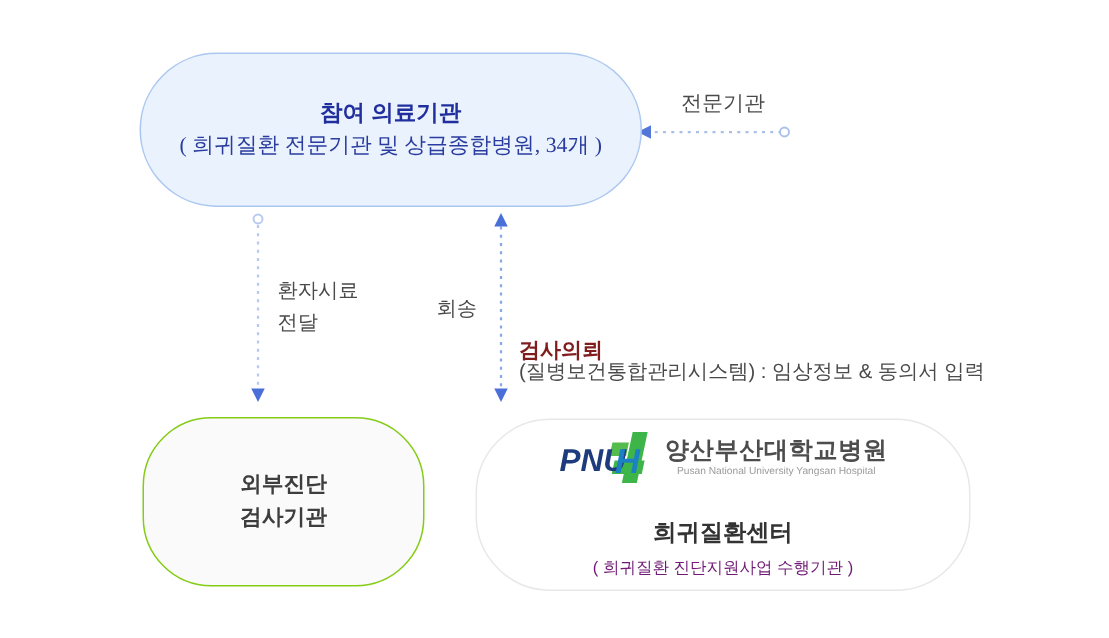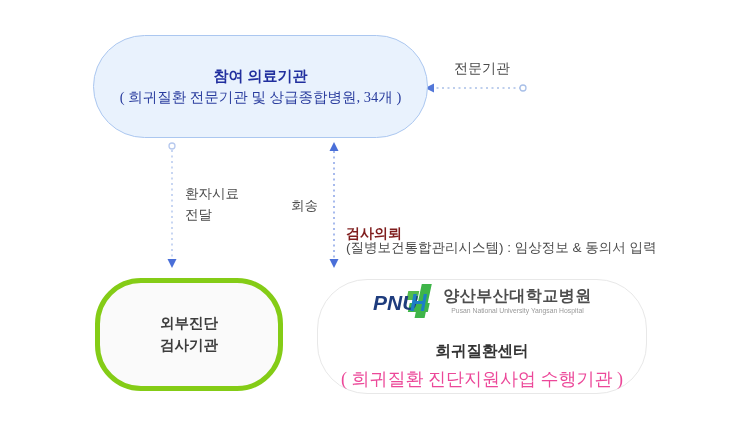--- a/index.html
+++ b/index.html
@@ -6,42 +6,42 @@
   .canvas {
     position:relative; width:702px; height:425px; background:#ffffff;
     font-family:"Liberation Sans","DejaVu Sans",sans-serif; overflow:hidden;
   }
   .node {
     position:absolute; box-sizing:border-box;
     display:flex; flex-direction:column; align-items:center; justify-content:center;
     text-align:center;
   }
   .node.blue { background:#e9f2fd; border:1.5px solid #abc7f0; }
-  .node.gray { background:#fafafa; border:5px solid #84cc16; }
+  .node.gray { background:#fafafa; border:1px solid #84cc16; }
   .node.white { background:#ffffff; border:1px solid #e8e8e8; }
 
   .n-participating { left:93px; top:35px; width:335px; height:103px; border-radius:52px; }
   .n-patient       { left:530px; top:40px; width:120px; height:93px; border-radius:38px; }
   .n-extlab        { left:95px; top:278px; width:188px; height:113px; border-radius:46px; }
   .n-center        { left:317px; top:279px; width:330px; height:115px; border-radius:50px; }
 
   .navy-title   { color:#212f9e; font-weight:bold; font-size:15px; line-height:1.45; }
   .navy-sub     { color:#2a3d9e; font-size:14.5px; line-height:1.45;font-family:Liberation Serif, serif; }
   .gray-label   { position:absolute; color:#4a4a4a; font-size:13.5px; line-height:1.55; }
   .accent-title { position:absolute; color:#7f1d1d; font-weight:bold; font-size:14px;margin-top:40px; }
   .extlab-text  { color:#3d3d3d; font-weight:bold; font-size:14.5px; line-height:1.5; }
 
   .arrows { position:absolute; left:0; top:0; width:739px; height:425px; pointer-events:none; }
 
   .logo-row { display:flex; align-items:center; gap:7px; margin-bottom:22px; }
   .logo-names { display:flex; flex-direction:column; align-items:center; }
   .hosp-ko { color:#4d4d4d; font-weight:bold; font-size:16px; letter-spacing:0.5px; line-height:1.1; }
   .hosp-en { color:#9a9a9a; font-size:6.8px; margin-top:2px; }
   .center-name { color:#333333; font-weight:bold; font-size:15.5px; margin-bottom:5px; }
-  .center-sub  { color:#ec4899; font-size:18px;font-family:Liberation Serif, serif; }
+  .center-sub  { color:#701a75; font-size:11px; }
 </style>
 </head>
 <body>
 
 <div class="canvas">
 
   <svg class="arrows" viewBox="0 0 739 425" xmlns="http://www.w3.org/2000/svg">
 
     <g>
       <line x1="521" y1="88" x2="434" y2="88" stroke="#a9c0e8" stroke-width="1.5" stroke-dasharray="2 3.5"></line>

